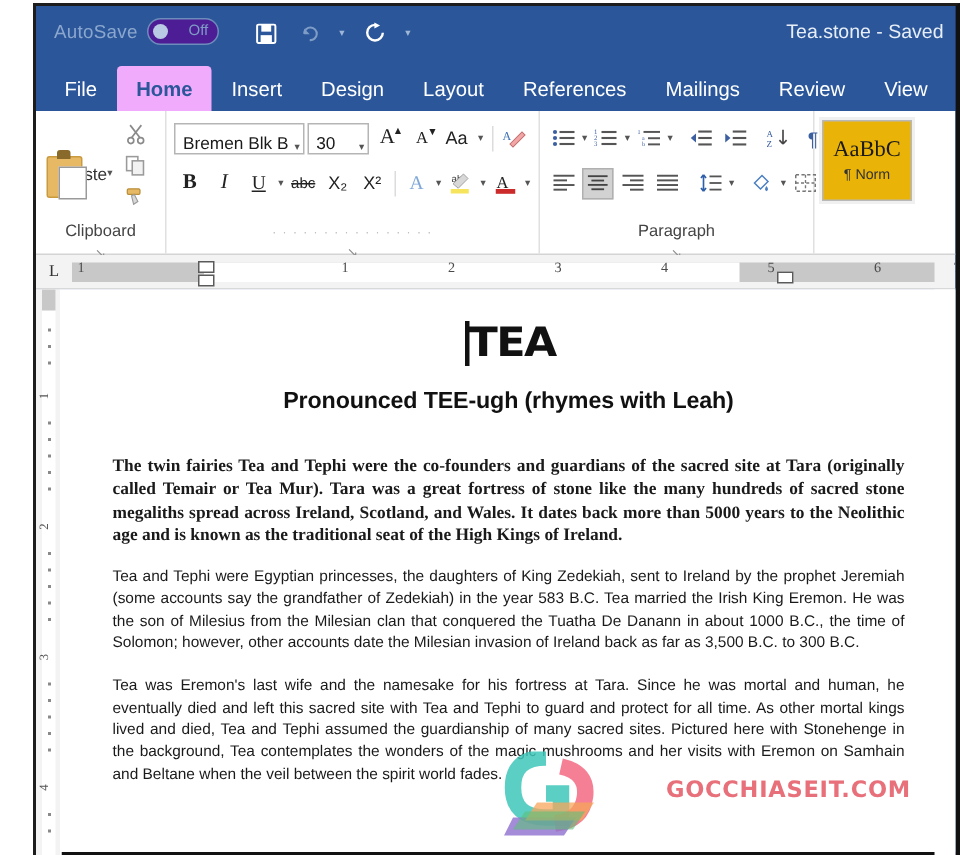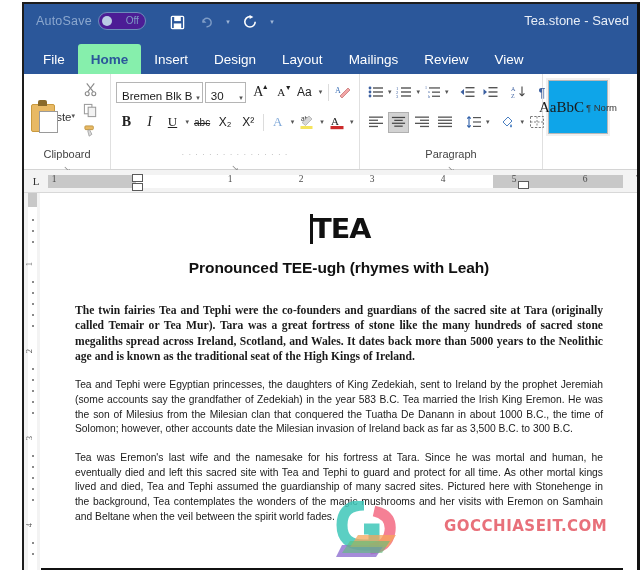--- a/index.html
+++ b/index.html
@@ -118,21 +118,21 @@
   .tab {
     height: 30px;
     padding: 0 13px;
     display: flex;
     align-items: center;
     color: #ffffff;
     font-size: 13.5px;
     white-space: nowrap;
   }
   .tab.active {
-    background: #86efac;
+    background: #f0abfc;
     color: #2b579a;
     border-radius: 3px 3px 0 0;
     font-weight: 600;
   }
 
   
   .ribbon {
     position: relative;
     height: 95px;
     background: #ffffff;
@@ -255,22 +255,23 @@
   .sep { width: 1px; height: 17px; background: #dcdcdc; margin: 0 2px; }
 
   
   .para-group { width: 172px; }
 
   
   .styles-group { width: 70px; padding-top: 6px; }
   .style-card {
     width: 58px; height: 52px;
     border: 1px solid #b8b8b8;
-    background: #0ea5e9;
-    display: flex;
+    background: #eab308;
+    display: flex;
+    flex-direction: column;
     align-items: center;
     justify-content: center;
     gap: 2px;
     box-shadow: 0 0 0 2px #f0f0f0;
   }
   .style-aabb { font-family: "Liberation Serif", serif; font-size: 15px; color: #1a1a1a; }
   .style-name { font-size: 9.5px; color: #333333; white-space: nowrap; }
 
   
   .hruler {
@@ -497,20 +498,21 @@
 
       <div class="doc-title">Tea.stone  -  Saved</div>
     </div>
 
     <div class="tabstrip">
       <div class="tab">File</div>
       <div class="tab active">Home</div>
       <div class="tab">Insert</div>
       <div class="tab">Design</div>
       <div class="tab">Layout</div>
+      <div class="tab">References</div>
       <div class="tab">Mailings</div>
       <div class="tab">Review</div>
       <div class="tab">View</div>
     </div>
 
     <div class="ribbon">
 
       <div class="rgroup">
         <div class="rgroup-body">
           <div class="clip-left">

